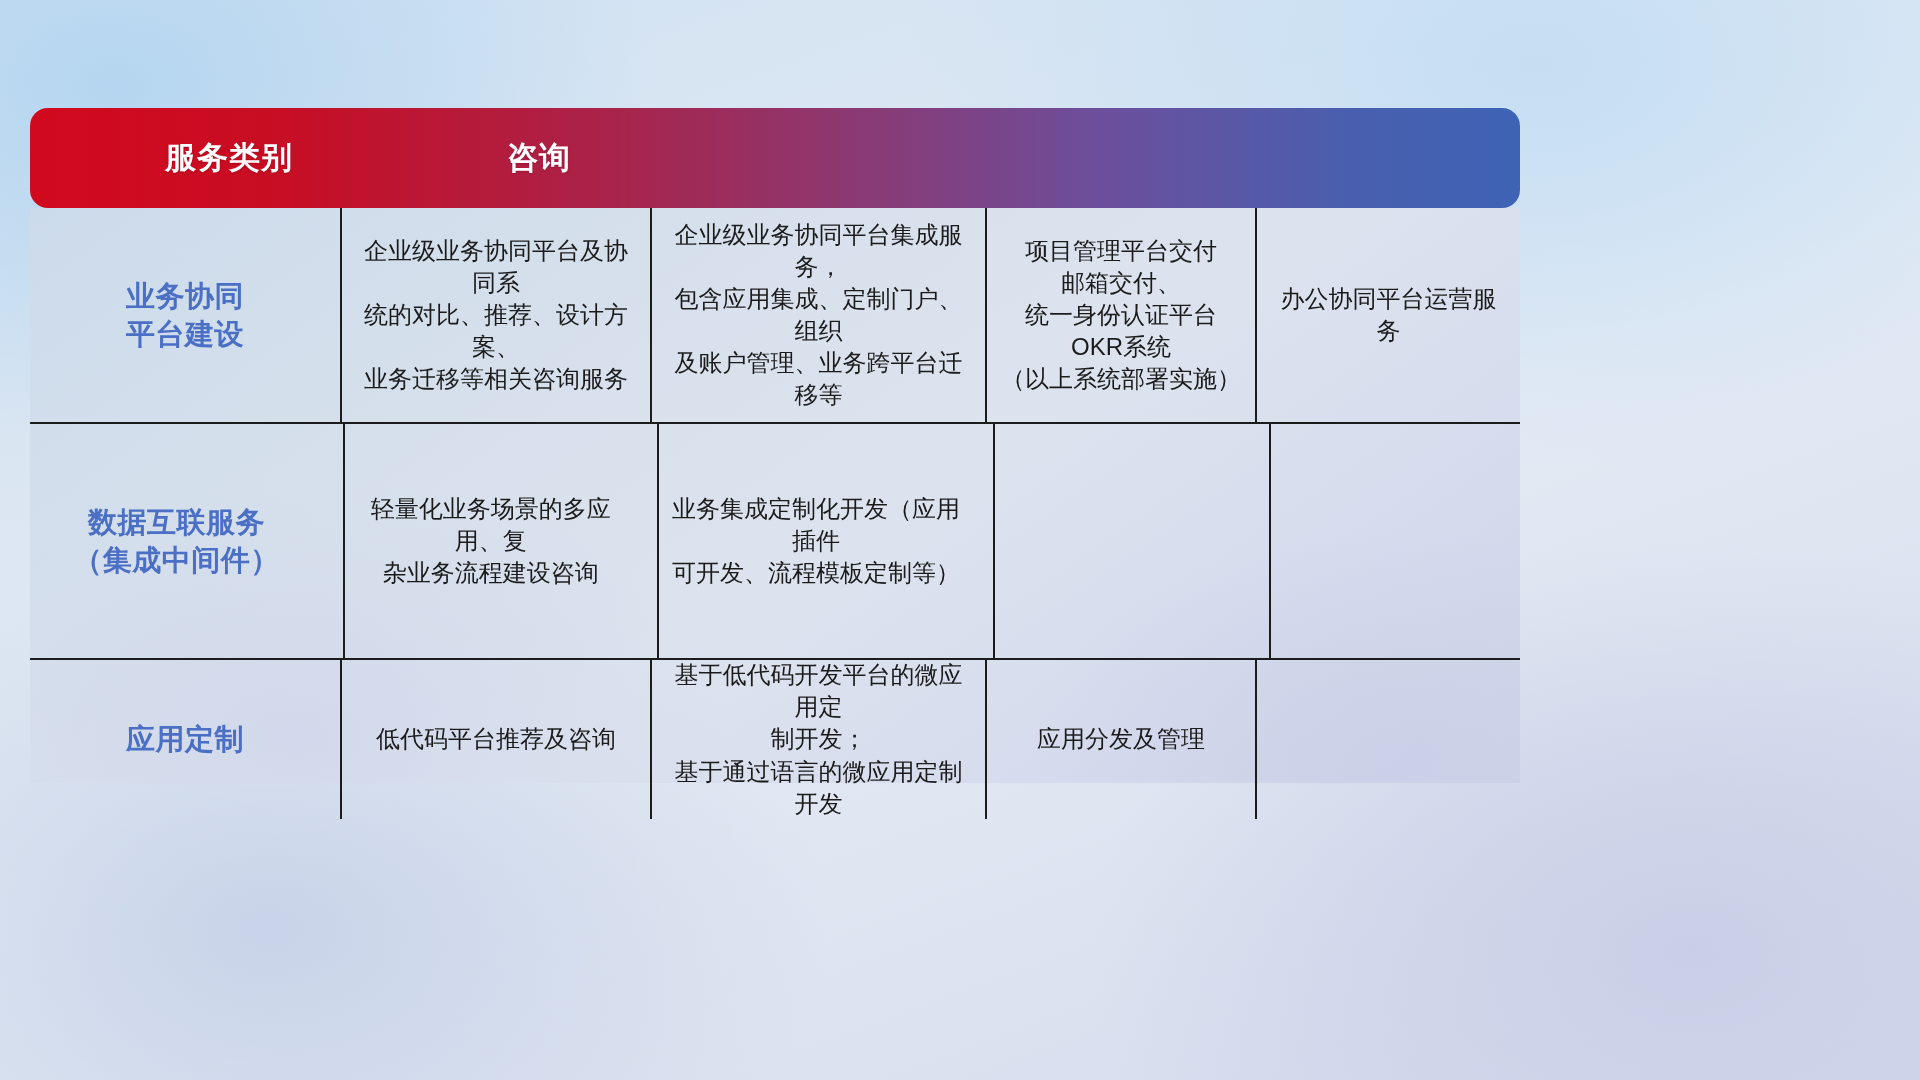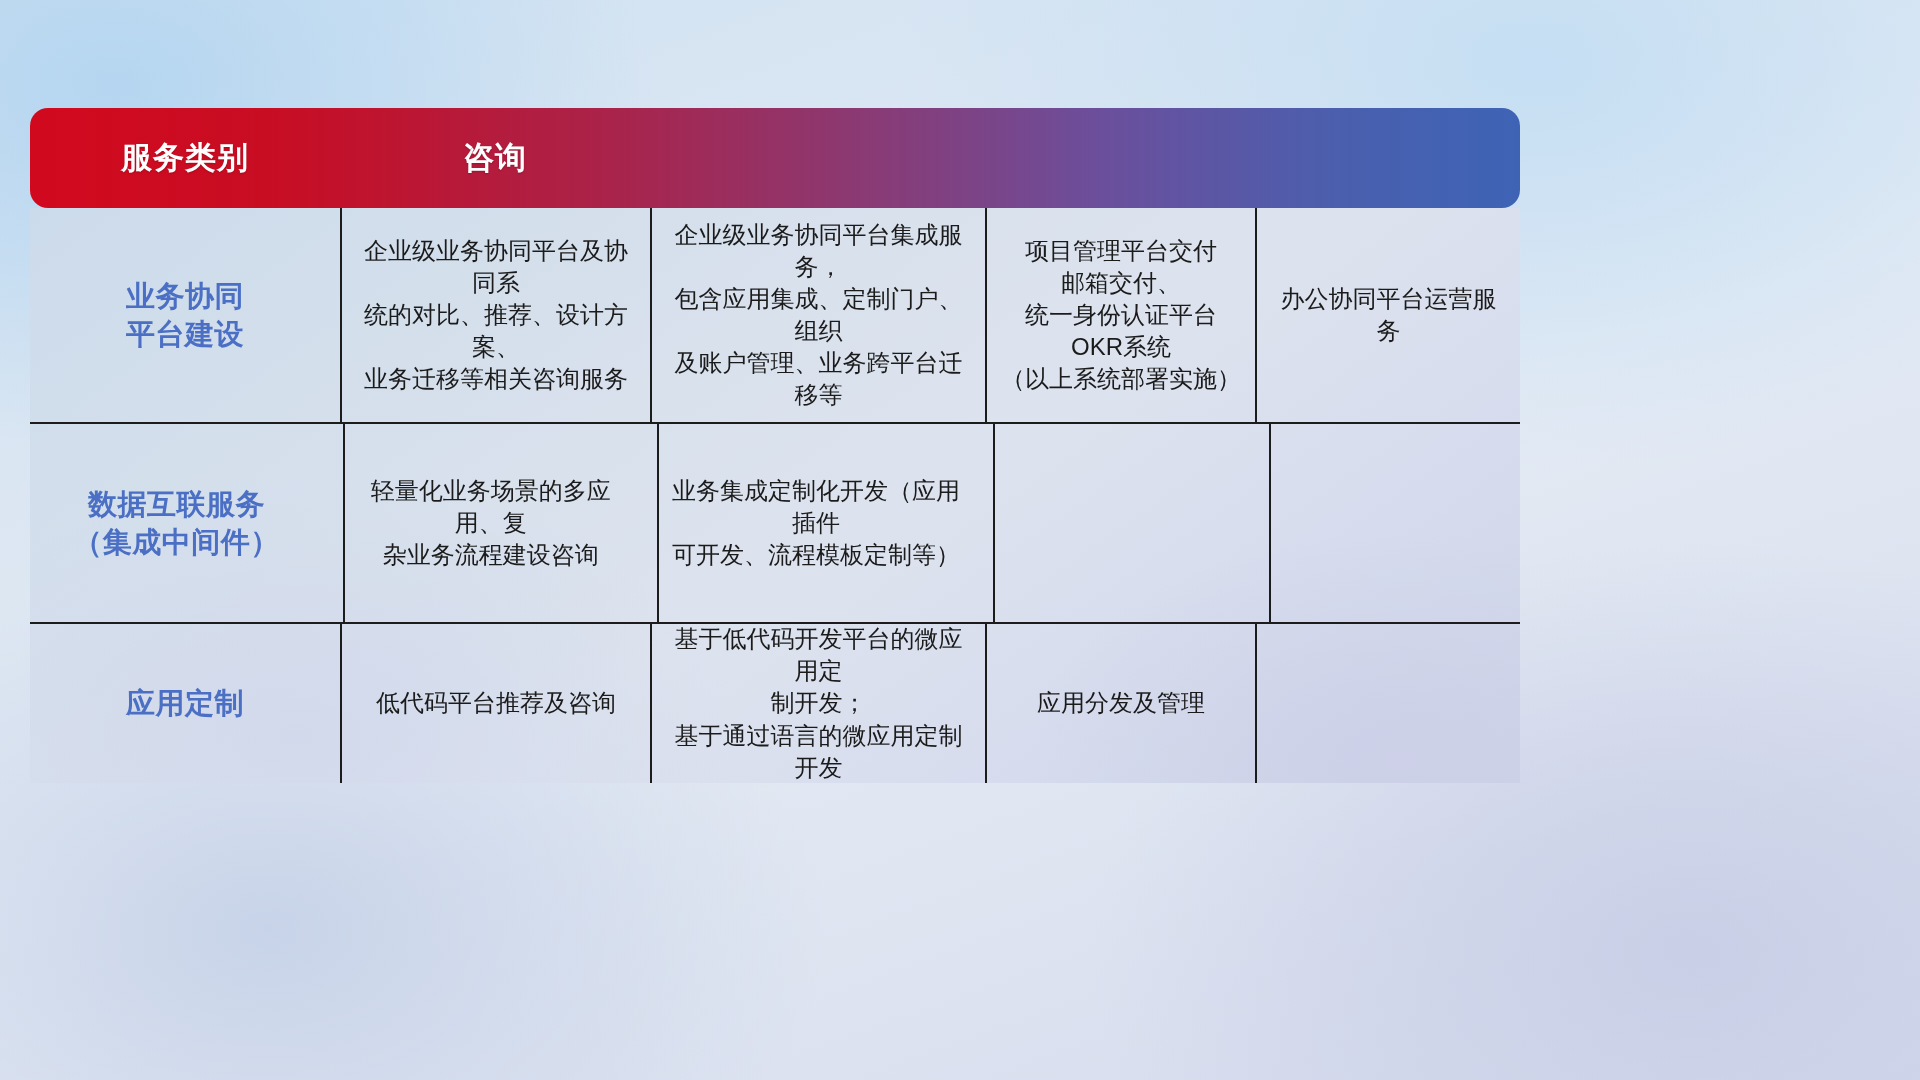--- a/index.html
+++ b/index.html
@@ -25,38 +25,38 @@
     position:absolute;left:0;top:0;width:1490px;height:100px;
     border-radius:18px;
     background:linear-gradient(90deg,#d2091e 0%,#c80d23 16%,#ab2248 38%,#8a3a74 56%,#6b4f9c 72%,#4a5fae 88%,#3e63b5 100%);
     display:flex;align-items:center;
   }
   .hdr-cell{
     color:#ffffff;font-weight:bold;font-size:31px;letter-spacing:1px;
     text-align:center;white-space:nowrap;
     text-shadow:0 1px 2px rgba(0,0,0,.18);
   }
-  .c0{width:310px;}
+  .c0{width:310px;padding-left:44px;}
   .c1{width:310px;}
   .c2{width:335px;}
   .c3{width:270px;}
   .c4{width:265px;}
   
   .body{
     position:absolute;left:0;top:100px;width:1490px;height:575px;
     background:
       radial-gradient(700px 420px at 18% 92%, rgba(207,214,235,.75) 0%, rgba(212,220,236,0) 62%),
       radial-gradient(620px 380px at 92% 96%, rgba(203,206,231,.8) 0%, rgba(210,218,236,0) 60%),
       linear-gradient(145deg,#ccdbeb 0%,#d6e0ec 30%,#dde3ee 55%,#d6dced 78%,#ced4e8 100%);
   }
   .row{
     position:relative;display:flex;box-sizing:border-box;
   }
   .row.r1{height:216px;}
-  .row.r2{height:200px;gap:20px;}
+  .row.r2{height:236px;gap:20px;}
   .row.r3{height:159px;}
   .row.r1,.row.r2{border-bottom:2px solid #1c1c1c;}
   .cell{
     box-sizing:border-box;display:flex;align-items:center;justify-content:center;
     text-align:center;padding:4px 12px;
   }
   .cell.b{border-left:2px solid #1c1c1c;}
   .rowlabel{
     color:#4a6fc4;font-weight:bold;font-size:29px;line-height:1.32;
     letter-spacing:.5px;white-space:pre-line;

